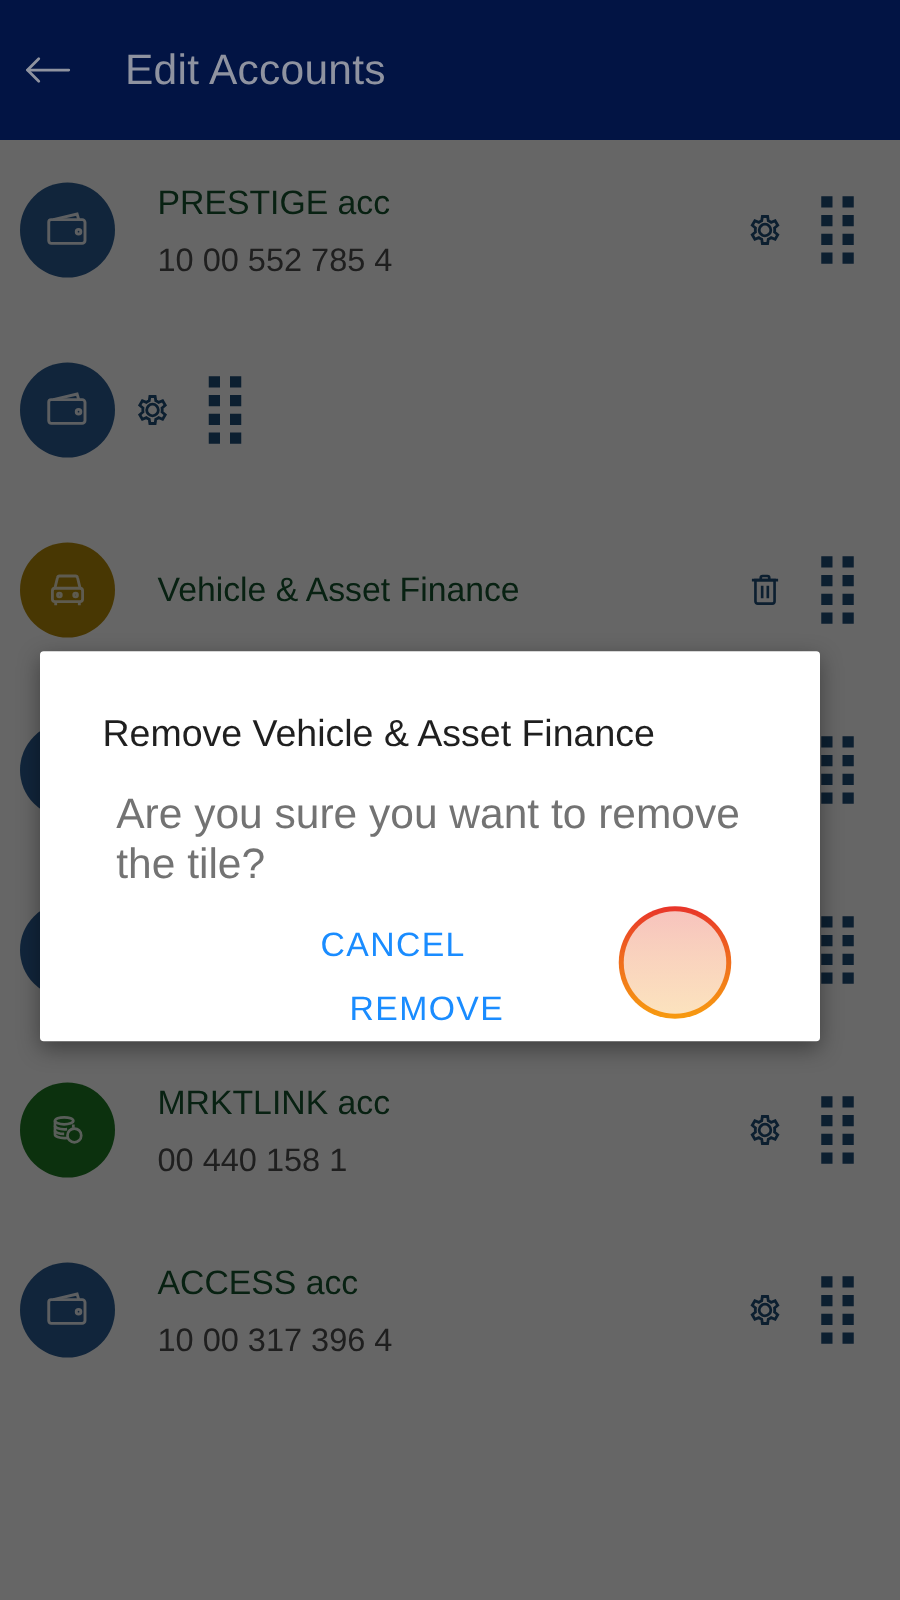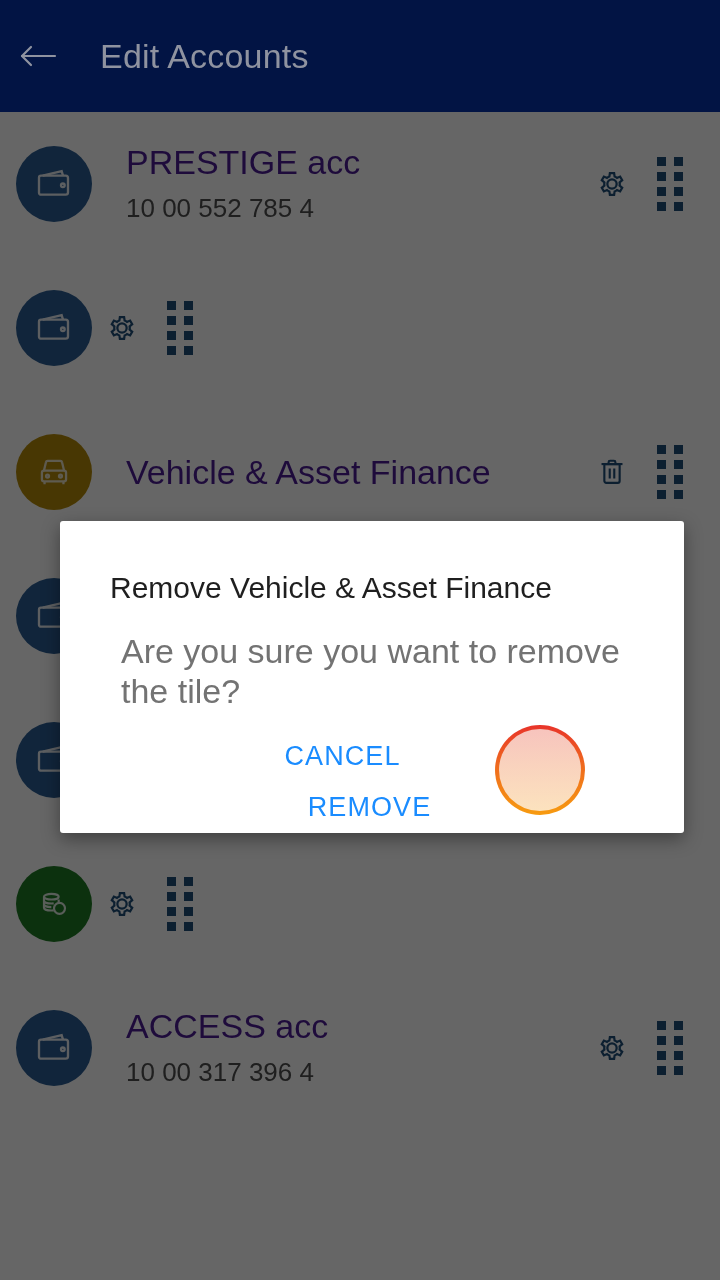--- a/index.html
+++ b/index.html
@@ -71,22 +71,22 @@
     align-items: center;
     justify-content: center;
   }
   .avatar svg { display:block; }
   .row-text {
     flex: 1 1 auto;
     margin-left: 34px;
     min-width: 0;
   }
   .acct-name {
-    font-size: 34px;
-    color: #4c1d95;
+    font-size: 27px;
+    color: #14532d;
     line-height: 34px;
     white-space: nowrap;
   }
   .acct-num {
     font-size: 26px;
     color: #4f4f4f;
     line-height: 30px;
     margin-top: 14px;
     white-space: nowrap;
   }
@@ -124,21 +124,21 @@
     left: 0; top: 0;
     width: 720px;
     height: 1280px;
     background: rgba(0,0,0,0.60);
     z-index: 20;
   }
 
   
   #dialog {
     position: absolute;
-    left: 60px;
+    left: 32px;
     top: 521px;
     width: 624px;
     background: #ffffff;
     border-radius: 3px;
     box-shadow: 0 6px 18px rgba(0,0,0,0.38);
     z-index: 30;
     box-sizing: border-box;
     padding: 36px 51px 0 50px;
   }
   #dialog-title {
@@ -379,20 +379,24 @@
       <div class="avatar" style="background:#1e7a24">
         <svg width="40" height="40" viewBox="0 0 24 24" fill="none" stroke="#dfeadf" stroke-width="1.3">
           <ellipse cx="10.4" cy="7.6" rx="4.4" ry="1.7"></ellipse>
           <path d="M6 7.6 v6.6 c0 .95 1.97 1.7 4.4 1.7 .5 0 .98-.03 1.42-.09"></path>
           <path d="M6 10 c0 .95 1.97 1.7 4.4 1.7 .5 0 .98-.03 1.42-.09"></path>
           <path d="M6 12.2 c0 .95 1.97 1.7 4.4 1.7"></path>
           <path d="M14.8 9.3 v1.6"></path>
           <circle cx="15.3" cy="14.6" r="3.3"></circle>
         </svg>
       </div>
+      <div class="row-text">
+        <div class="acct-name">MRKTLINK acc</div>
+        <div class="acct-num">00 440 158 1</div>
+      </div>
       <div class="row-action">
         <svg width="36" height="36" viewBox="0 0 24 24" fill="none" stroke="#1f4e79" stroke-width="1.5">
           <path d="M10.6 2.8h2.8l.35 2.25a6.6 6.6 0 0 1 1.55.9l2.1-.9 1.4 2.42-1.72 1.47c.07.35.1.7.1 1.06s-.03.71-.1 1.06l1.72 1.47-1.4 2.42-2.1-.9a6.6 6.6 0 0 1-1.55.9L13.4 17.2h-2.8l-.35-2.25a6.6 6.6 0 0 1-1.55-.9l-2.1.9-1.4-2.42 1.72-1.47a6.4 6.4 0 0 1 0-2.12L5.2 7.47l1.4-2.42 2.1.9c.48-.37 1-.67 1.55-.9Z" transform="translate(0 2)"></path>
           <circle cx="12" cy="12" r="3.1"></circle>
         </svg>
       </div>
       <div class="row-handle">
         <span class="handle-grid">
             <i></i>
             <i></i>

